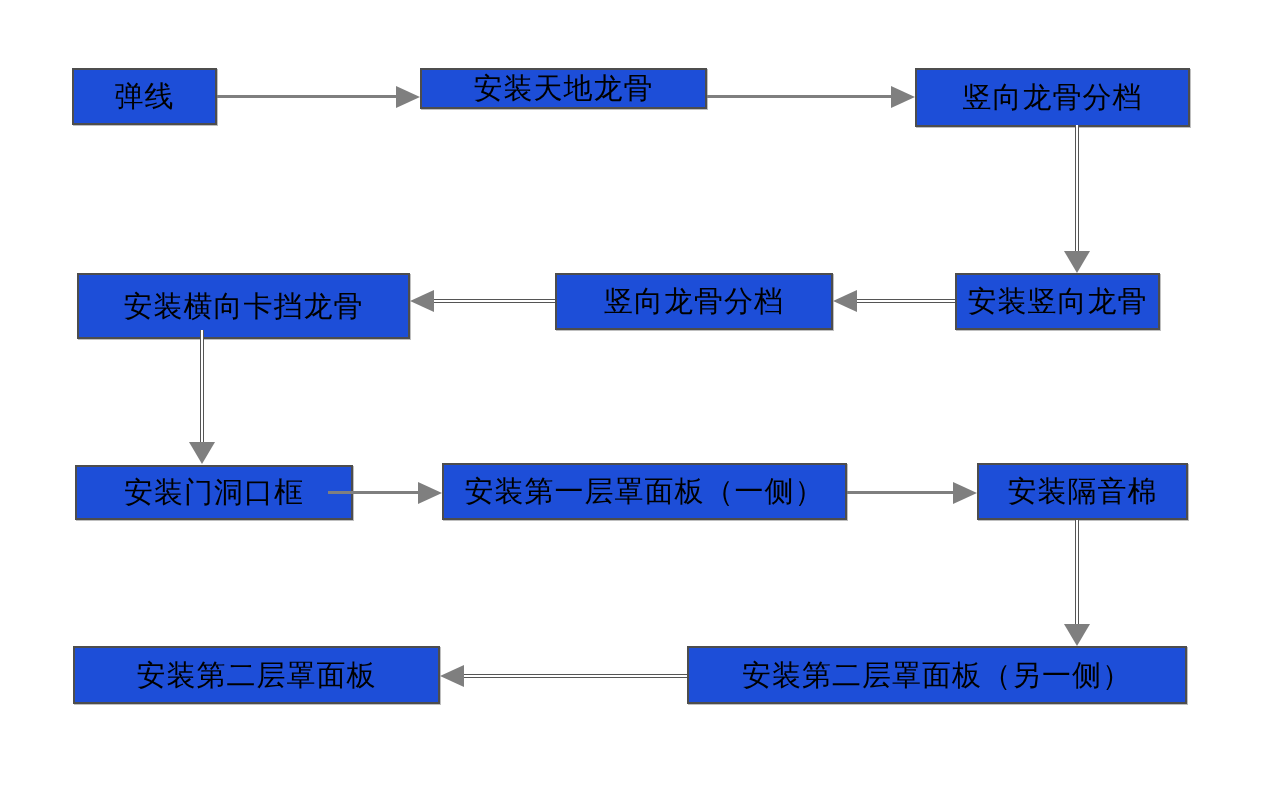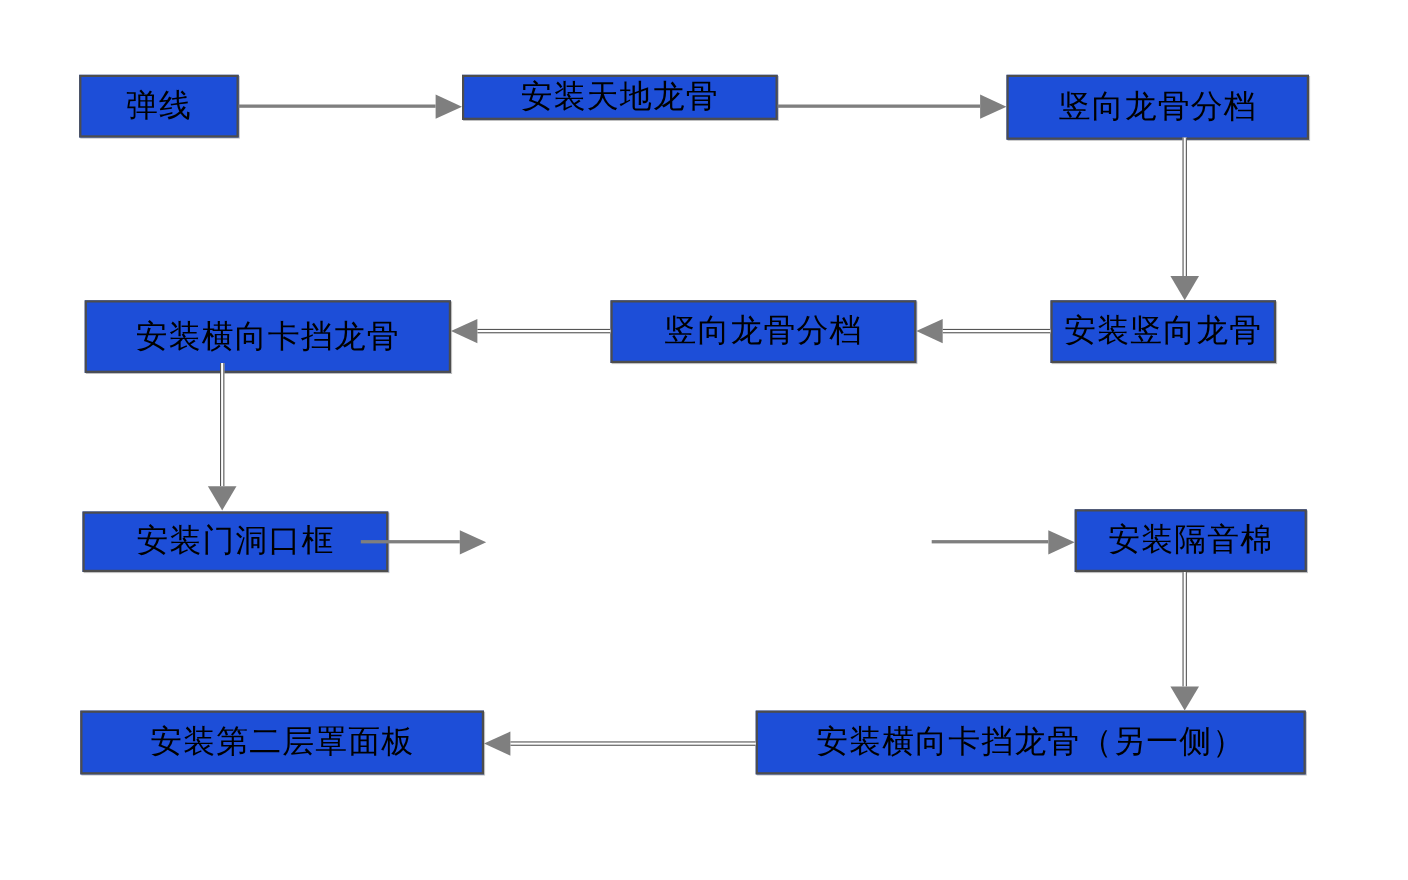--- a/index.html
+++ b/index.html
@@ -96,29 +96,32 @@
   <div class="node" style="left:555px; top:273px; width:278px; height:57px">
     <span class="node-label">竖向龙骨分档</span>
   </div>
   <div class="node" style="left:955px; top:273px; width:205px; height:57px">
     <span class="node-label">安装竖向龙骨</span>
   </div>
 
   <div class="node" style="left:75px; top:465px; width:278px; height:55px">
     <span class="node-label">安装门洞口框</span>
   </div>
+  <div class="node" style="left:442px; top:463px; width:405px; height:57px">
+    <span class="node-label">安装第一层罩面板（一侧）</span>
+  </div>
   <div class="node" style="left:977px; top:463px; width:211px; height:57px">
     <span class="node-label">安装隔音棉</span>
   </div>
 
   <div class="node" style="left:73px; top:646px; width:367px; height:58px">
     <span class="node-label">安装第二层罩面板</span>
   </div>
   <div class="node" style="left:687px; top:646px; width:500px; height:58px">
-    <span class="node-label">安装横向卡挡龙骨（另一侧）</span>
+    <span class="node-label">安装第二层罩面板（另一侧）</span>
   </div>
 
   <div class="line-solid-h" style="left:217px; top:95px; width:179px"></div>
   <div class="head head-right" style="left:396px; top:86px"></div>
 
   <div class="line-solid-h" style="left:707px; top:95px; width:184px"></div>
   <div class="head head-right" style="left:891px; top:86px"></div>
 
   <div class="line-hollow-v" style="left:1075px; top:125px; height:126px"></div>
   <div class="head head-down" style="left:1064px; top:251px"></div>

